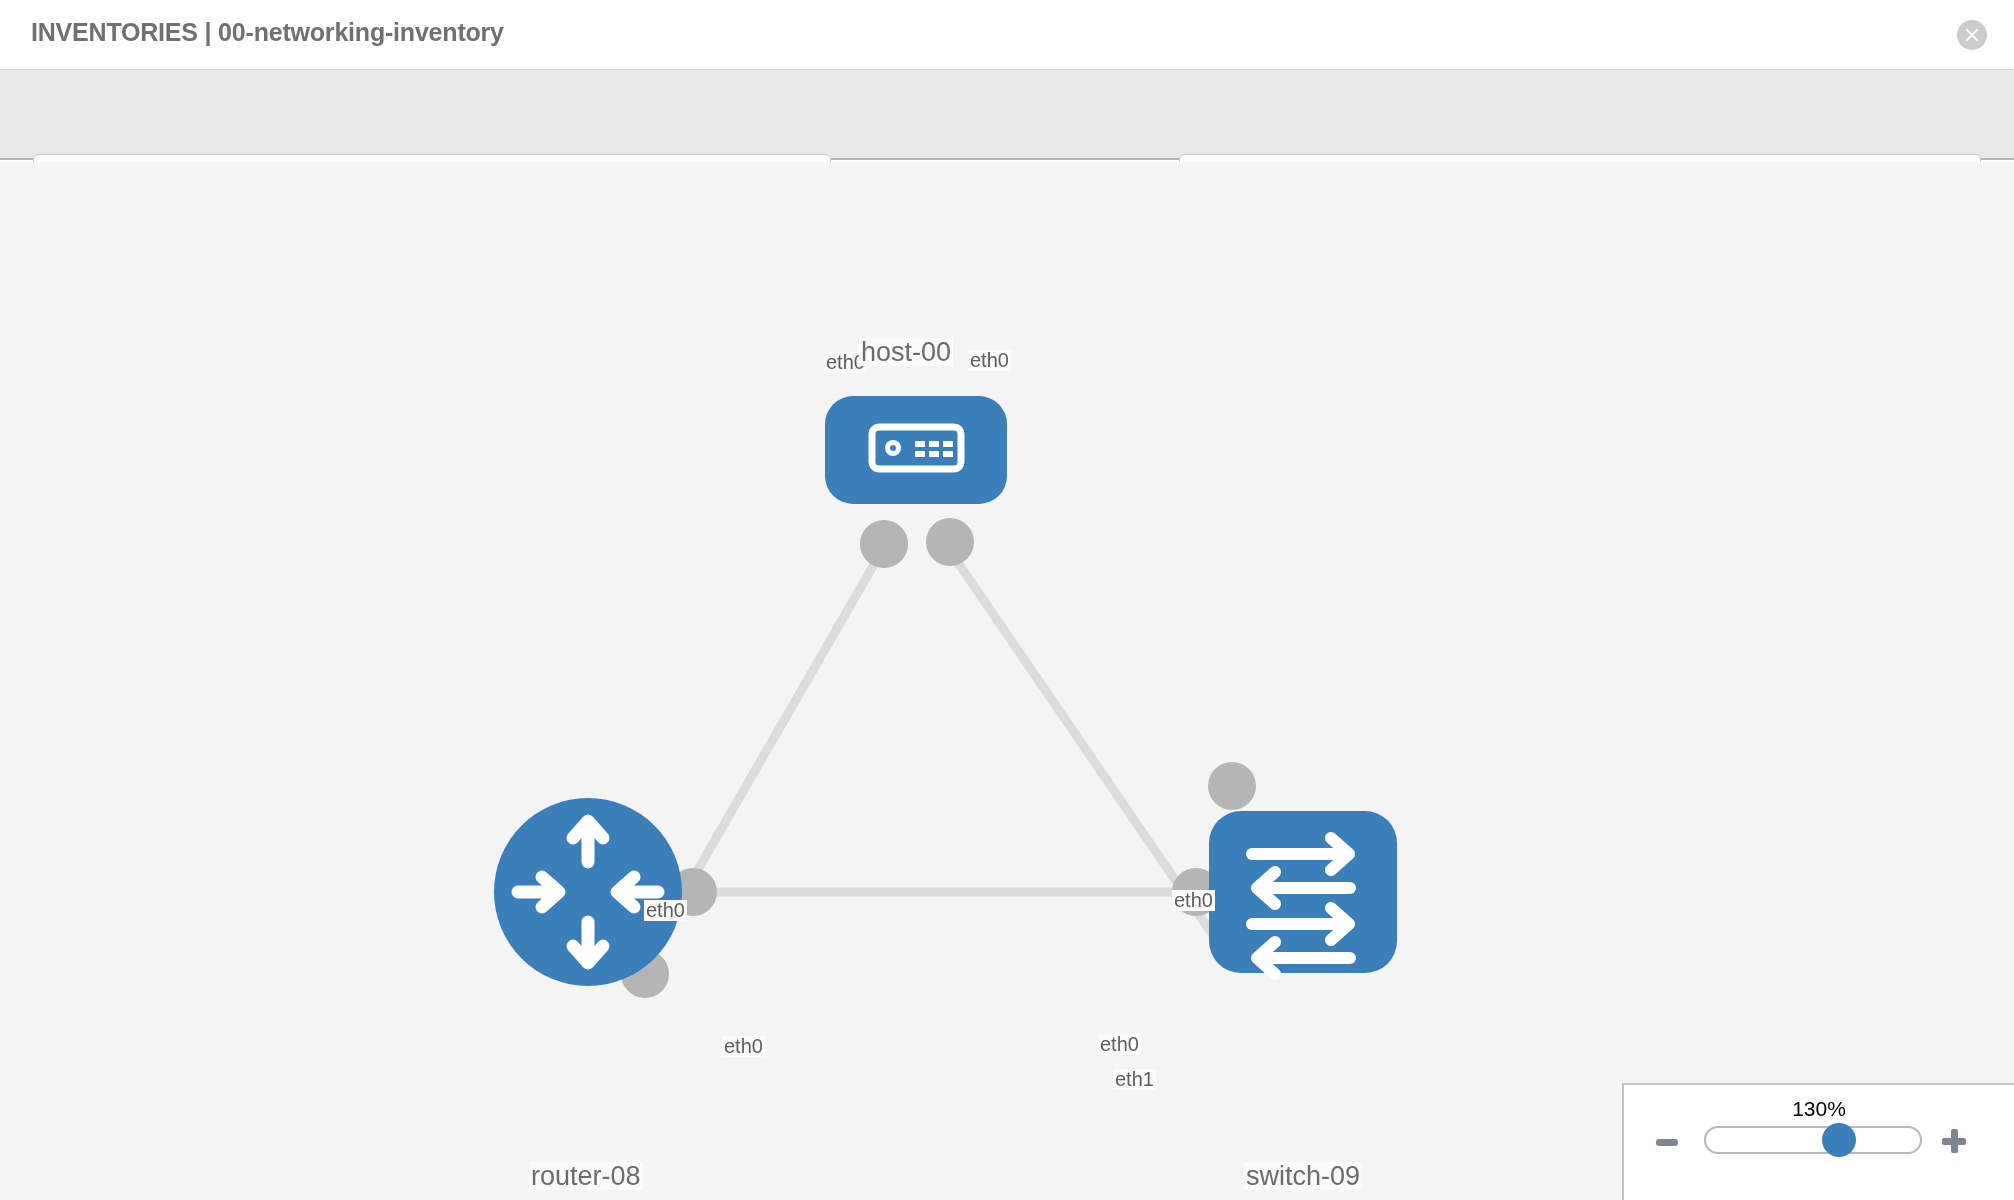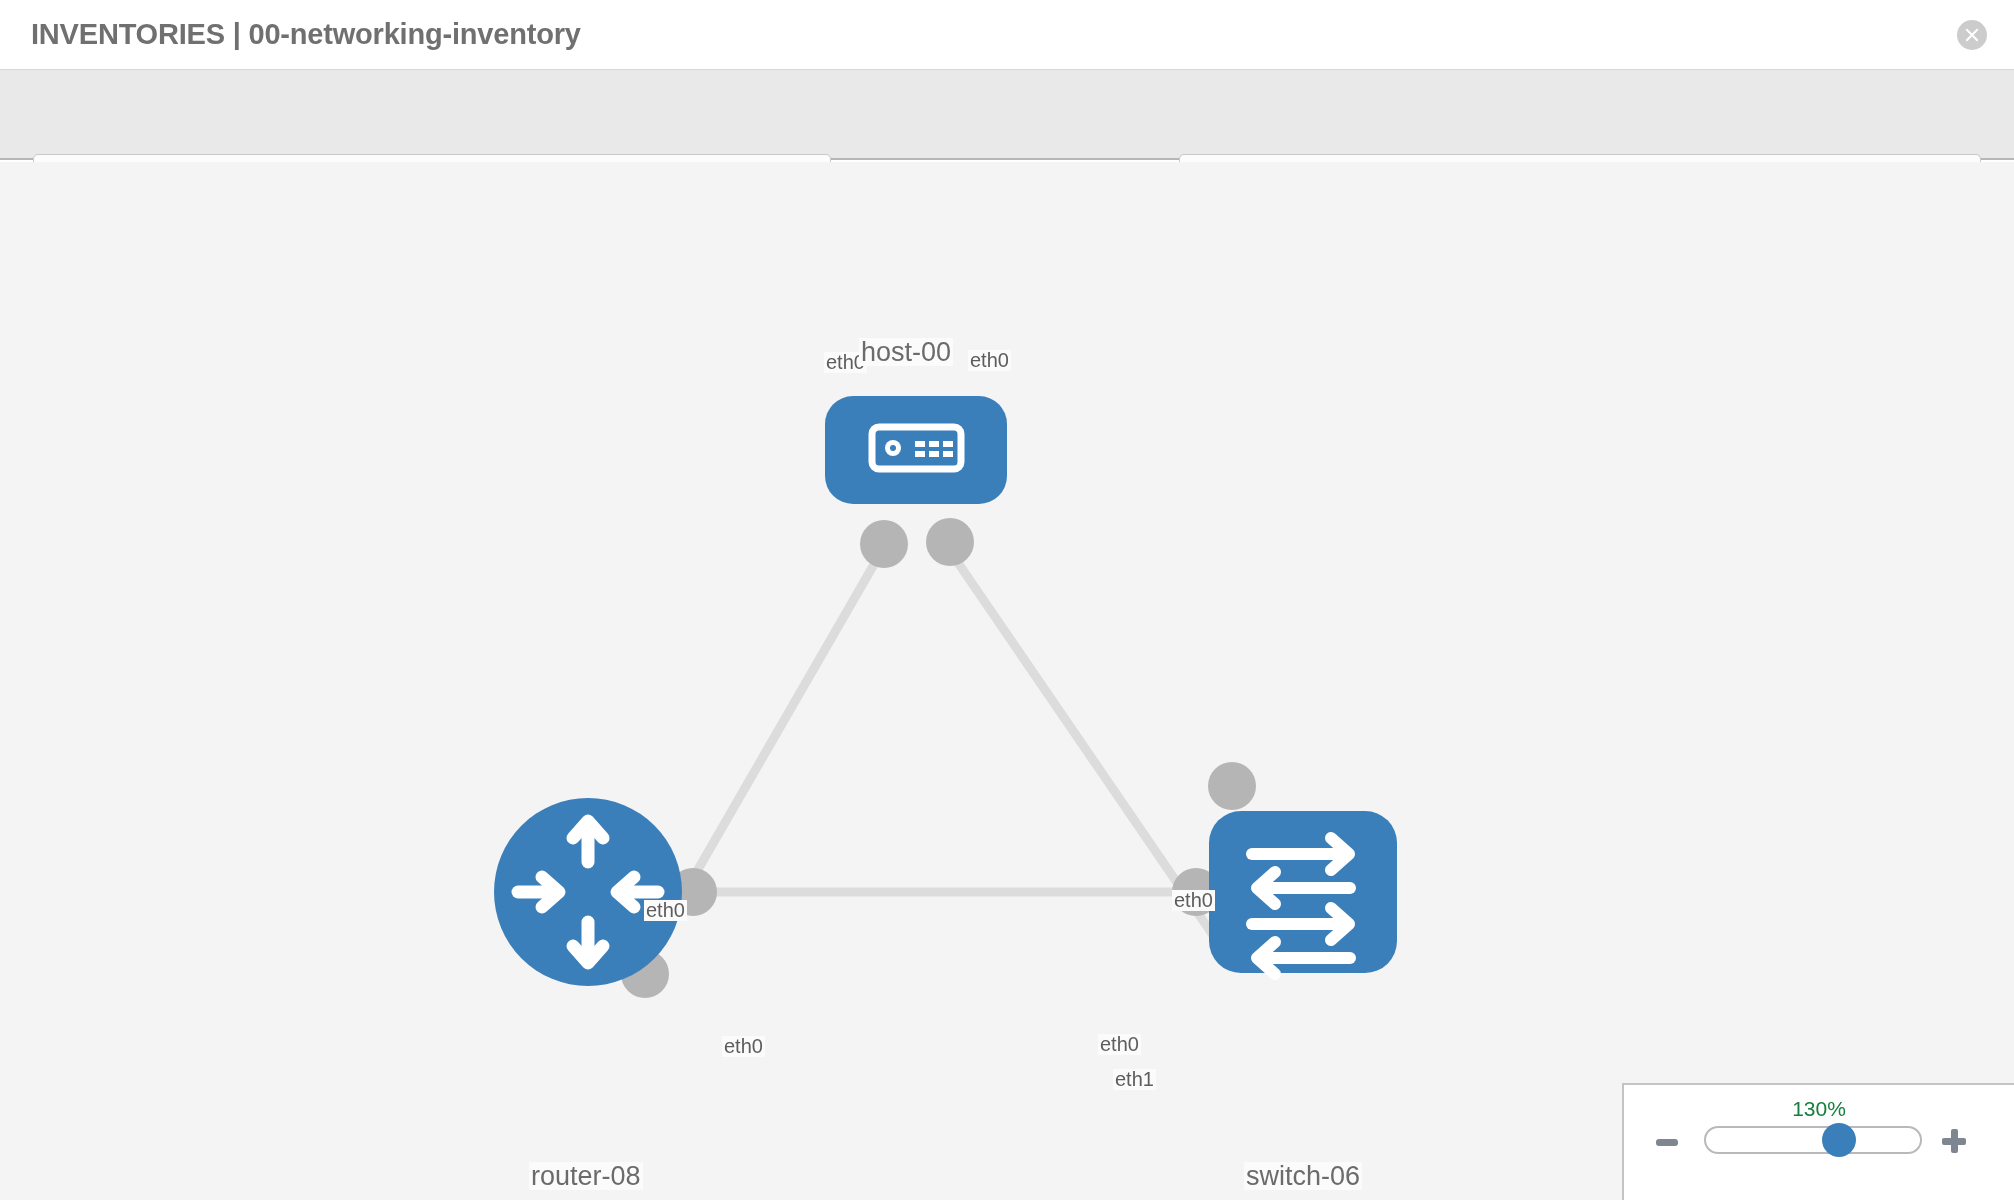--- a/index.html
+++ b/index.html
@@ -14,21 +14,21 @@
 
   
   .header {
     position: absolute; top: 0; left: 0;
     width: 2014px; height: 70px;
     background: #ffffff;
     border-bottom: 1px solid #d7d7d7;
   }
   .page-title {
     position: absolute; left: 31px; top: 18px;
-    font-size: 29px; font-weight: bold;
+    font-size: 25px; font-weight: bold;
     color: #707070;
     letter-spacing: -0.2px;
     white-space: nowrap;
   }
   .close-btn {
     position: absolute; right: 27px; top: 20px;
     width: 30px; height: 30px; border-radius: 50%;
     background: #cccccc;
     cursor: pointer;
   }
@@ -114,21 +114,21 @@
   .zoom-panel {
     position: absolute; left: 1622px; top: 1083px;
     width: 392px; height: 117px;
     background: #ffffff;
     border: 2px solid #c3c3c3;
     border-right: none; border-bottom: none;
   }
   .zoom-pct {
     position: absolute; left: 0; right: 0; top: 12px;
     text-align: center;
-    font-size: 21px; color: #15803d;
+    font-size: 21px; color: #000000;
   }
   .zoom-minus {
     position: absolute; left: 32px; top: 54px;
     width: 22px; height: 7px; border-radius: 3px;
     background: #7d8691;
     cursor: pointer;
   }
   .zoom-track {
     position: absolute; left: 80px; top: 41px;
     width: 218px; height: 28px;
@@ -279,21 +279,21 @@
     <div class="edge-label" style="left:1172px; top:728px;">eth0</div>
 
     <div class="edge-label" style="left:722px; top:874px;">eth0</div>
 
     <div class="edge-label" style="left:1098px; top:872px;">eth0</div>
 
     <div class="edge-label" style="left:1113px; top:872px;margin-top:35px;">eth1</div>
 
     <div class="node-label" style="left:529px; top:1000px;">router-08</div>
 
-    <div class="node-label" style="left:1244px; top:1000px;">switch-06</div>
+    <div class="node-label" style="left:1244px; top:1000px;">switch-09</div>
   </div>
 
   <div class="zoom-panel">
     <div class="zoom-pct">130%</div>
     <div class="zoom-minus"></div>
     <div class="zoom-track">
       <div class="zoom-thumb" id="zoom-thumb" style="left: 115.92px;"></div>
     </div>
     <div class="zoom-plus"></div>
   </div>

